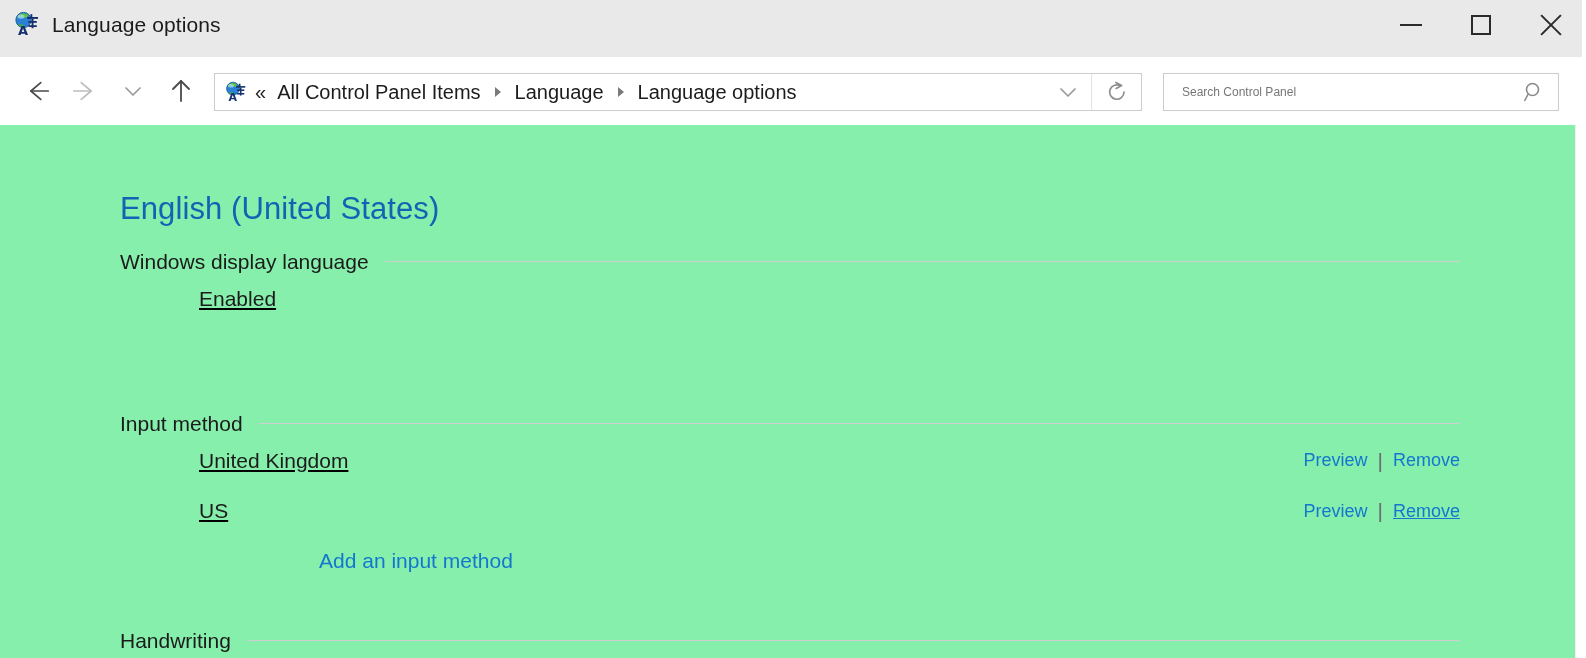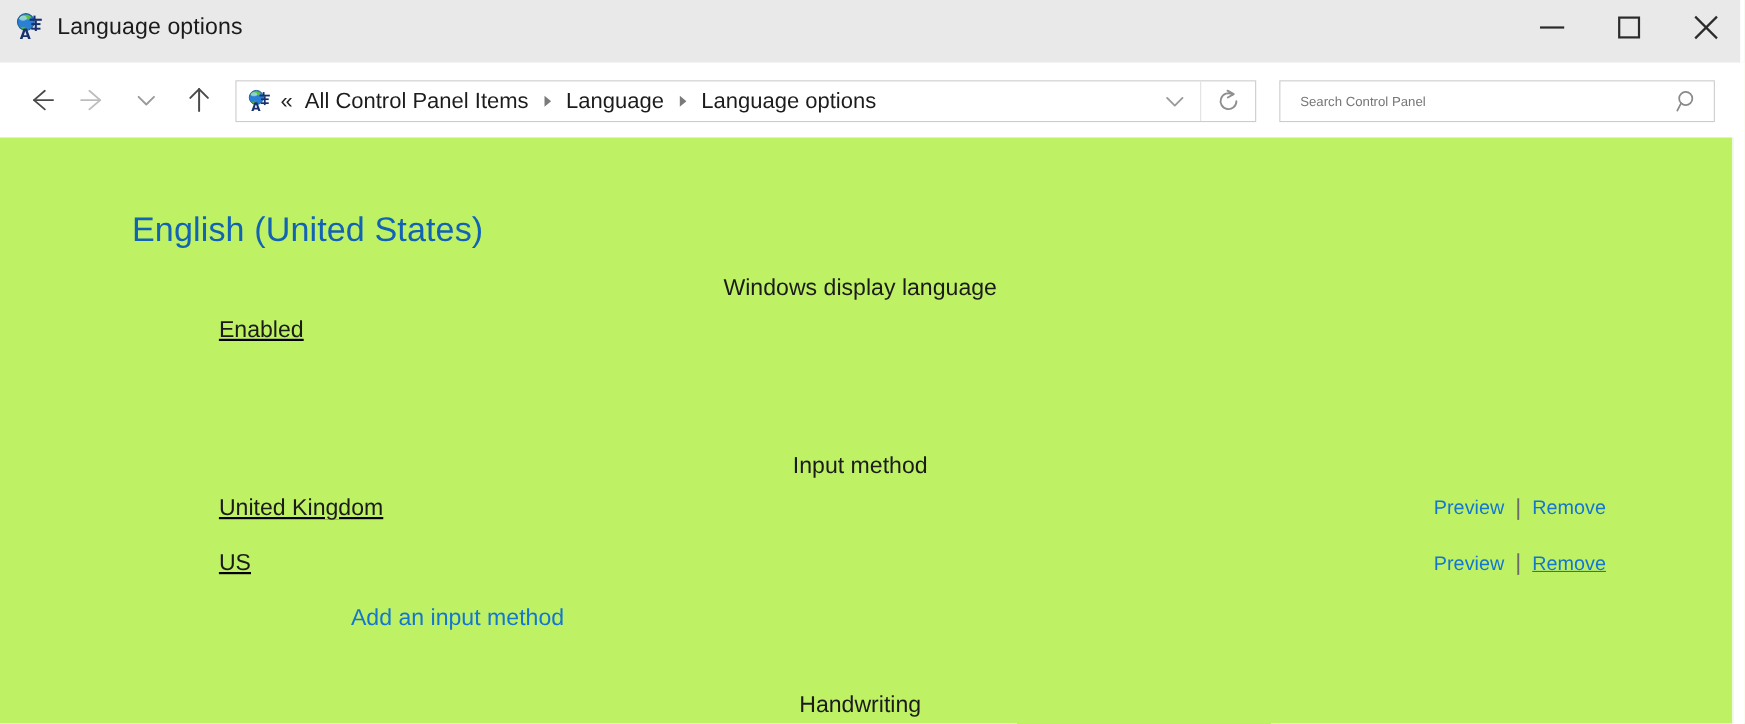--- a/index.html
+++ b/index.html
@@ -207,42 +207,41 @@
   }
   .search-input::placeholder { color: #767676; opacity: 1; }
   .search-icon { flex: 0 0 auto; display: flex; align-items: center; }
 
   
   .content {
     position: absolute;
     left: 0; top: 125px;
     width: 1575px;
     height: 533px;
-    background: #bef264;
+    background: #86efac;
     overflow: hidden;
     padding-left: 42px;
   }
 
   .page-title {
     position: absolute;
     left: 120px; top: 68px;
     font-size: 31px;
     color: #1263b4;
     line-height: 1;
     white-space: nowrap;
     letter-spacing: 0.1px;
   }
 
   .section { position: absolute; left: 120px; width: 1340px; }
   .section-head {
     display: flex;
     align-items: center;
     gap: 0;
     width: 1340px;
-    flex-direction: column;
   }
   .section-head .label {
     font-size: 21px;
     color: #1b1b1b;
     line-height: 1;
     white-space: nowrap;
     padding-right: 16px;
   }
   .section-head .rule {
     flex: 1 1 auto;

